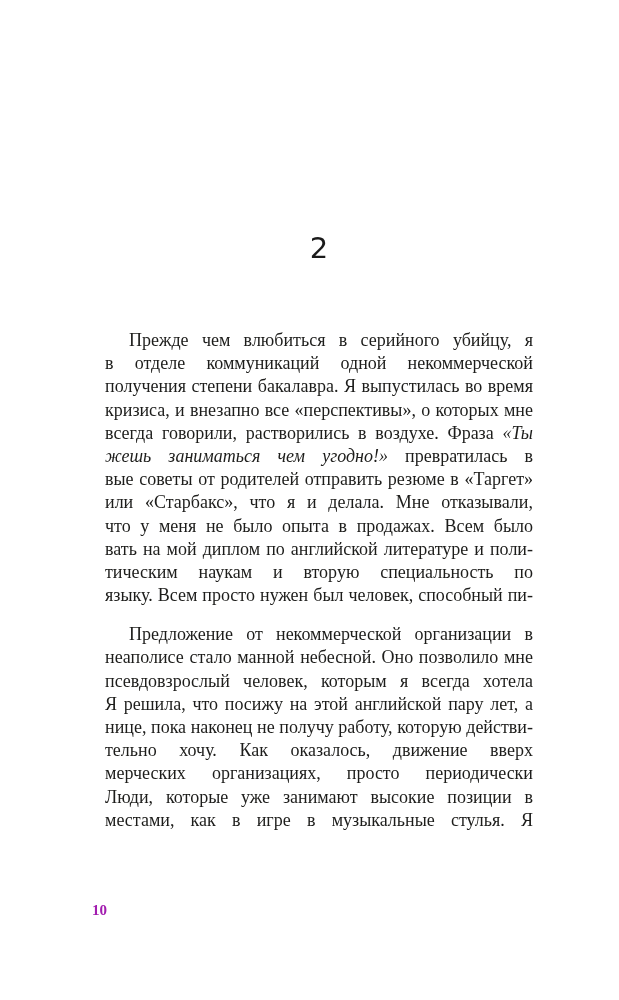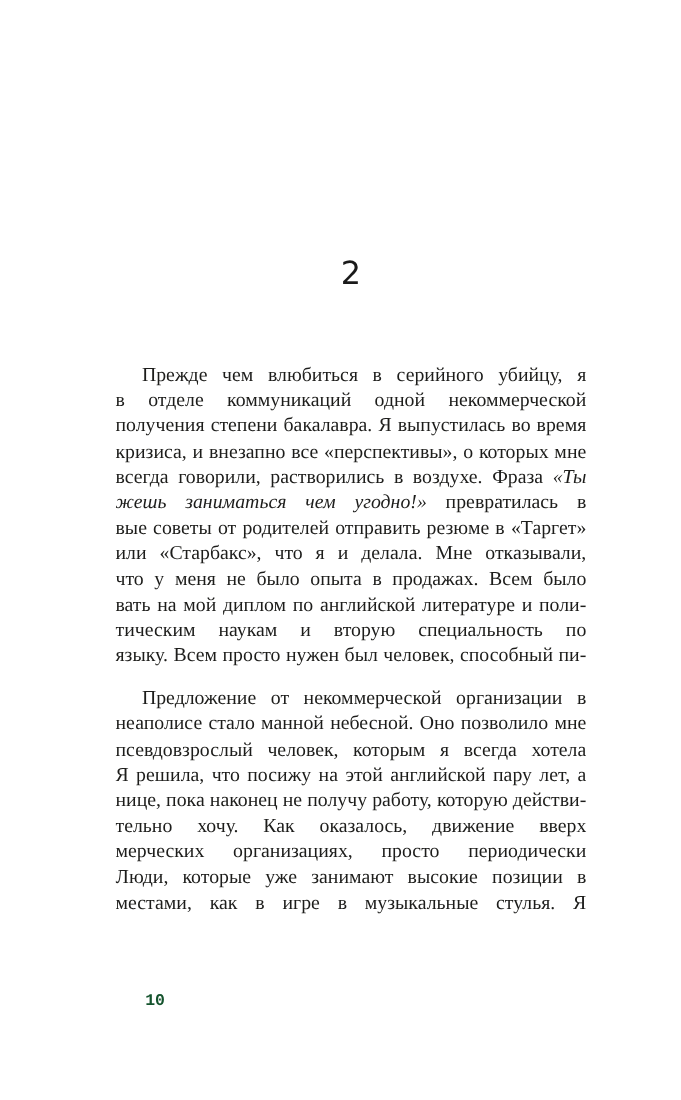--- a/index.html
+++ b/index.html
@@ -43,25 +43,24 @@
     text-align-last: justify;
     overflow: hidden;
   }
   .line.indent { text-indent: 24px; }
   .line.no-just { text-align-last: left; }
   .it { font-style: italic; }
   .page-number {
     position: absolute;
     left: 92px;
     top: 902px;
-    font-family: Liberation Mono, monospace;
+    font-family: Liberation Serif, serif;
     font-size: 15px;
     font-weight: 700;
-    color: #14532d;
-    margin-left: 40px;
+    color: #a21caf;
   }
 </style>
 </head>
 <body>
 
 <div class="page">
   <div class="chapter-number">2</div>
 
   <div class="text-block">
       <div class="paragraph">

